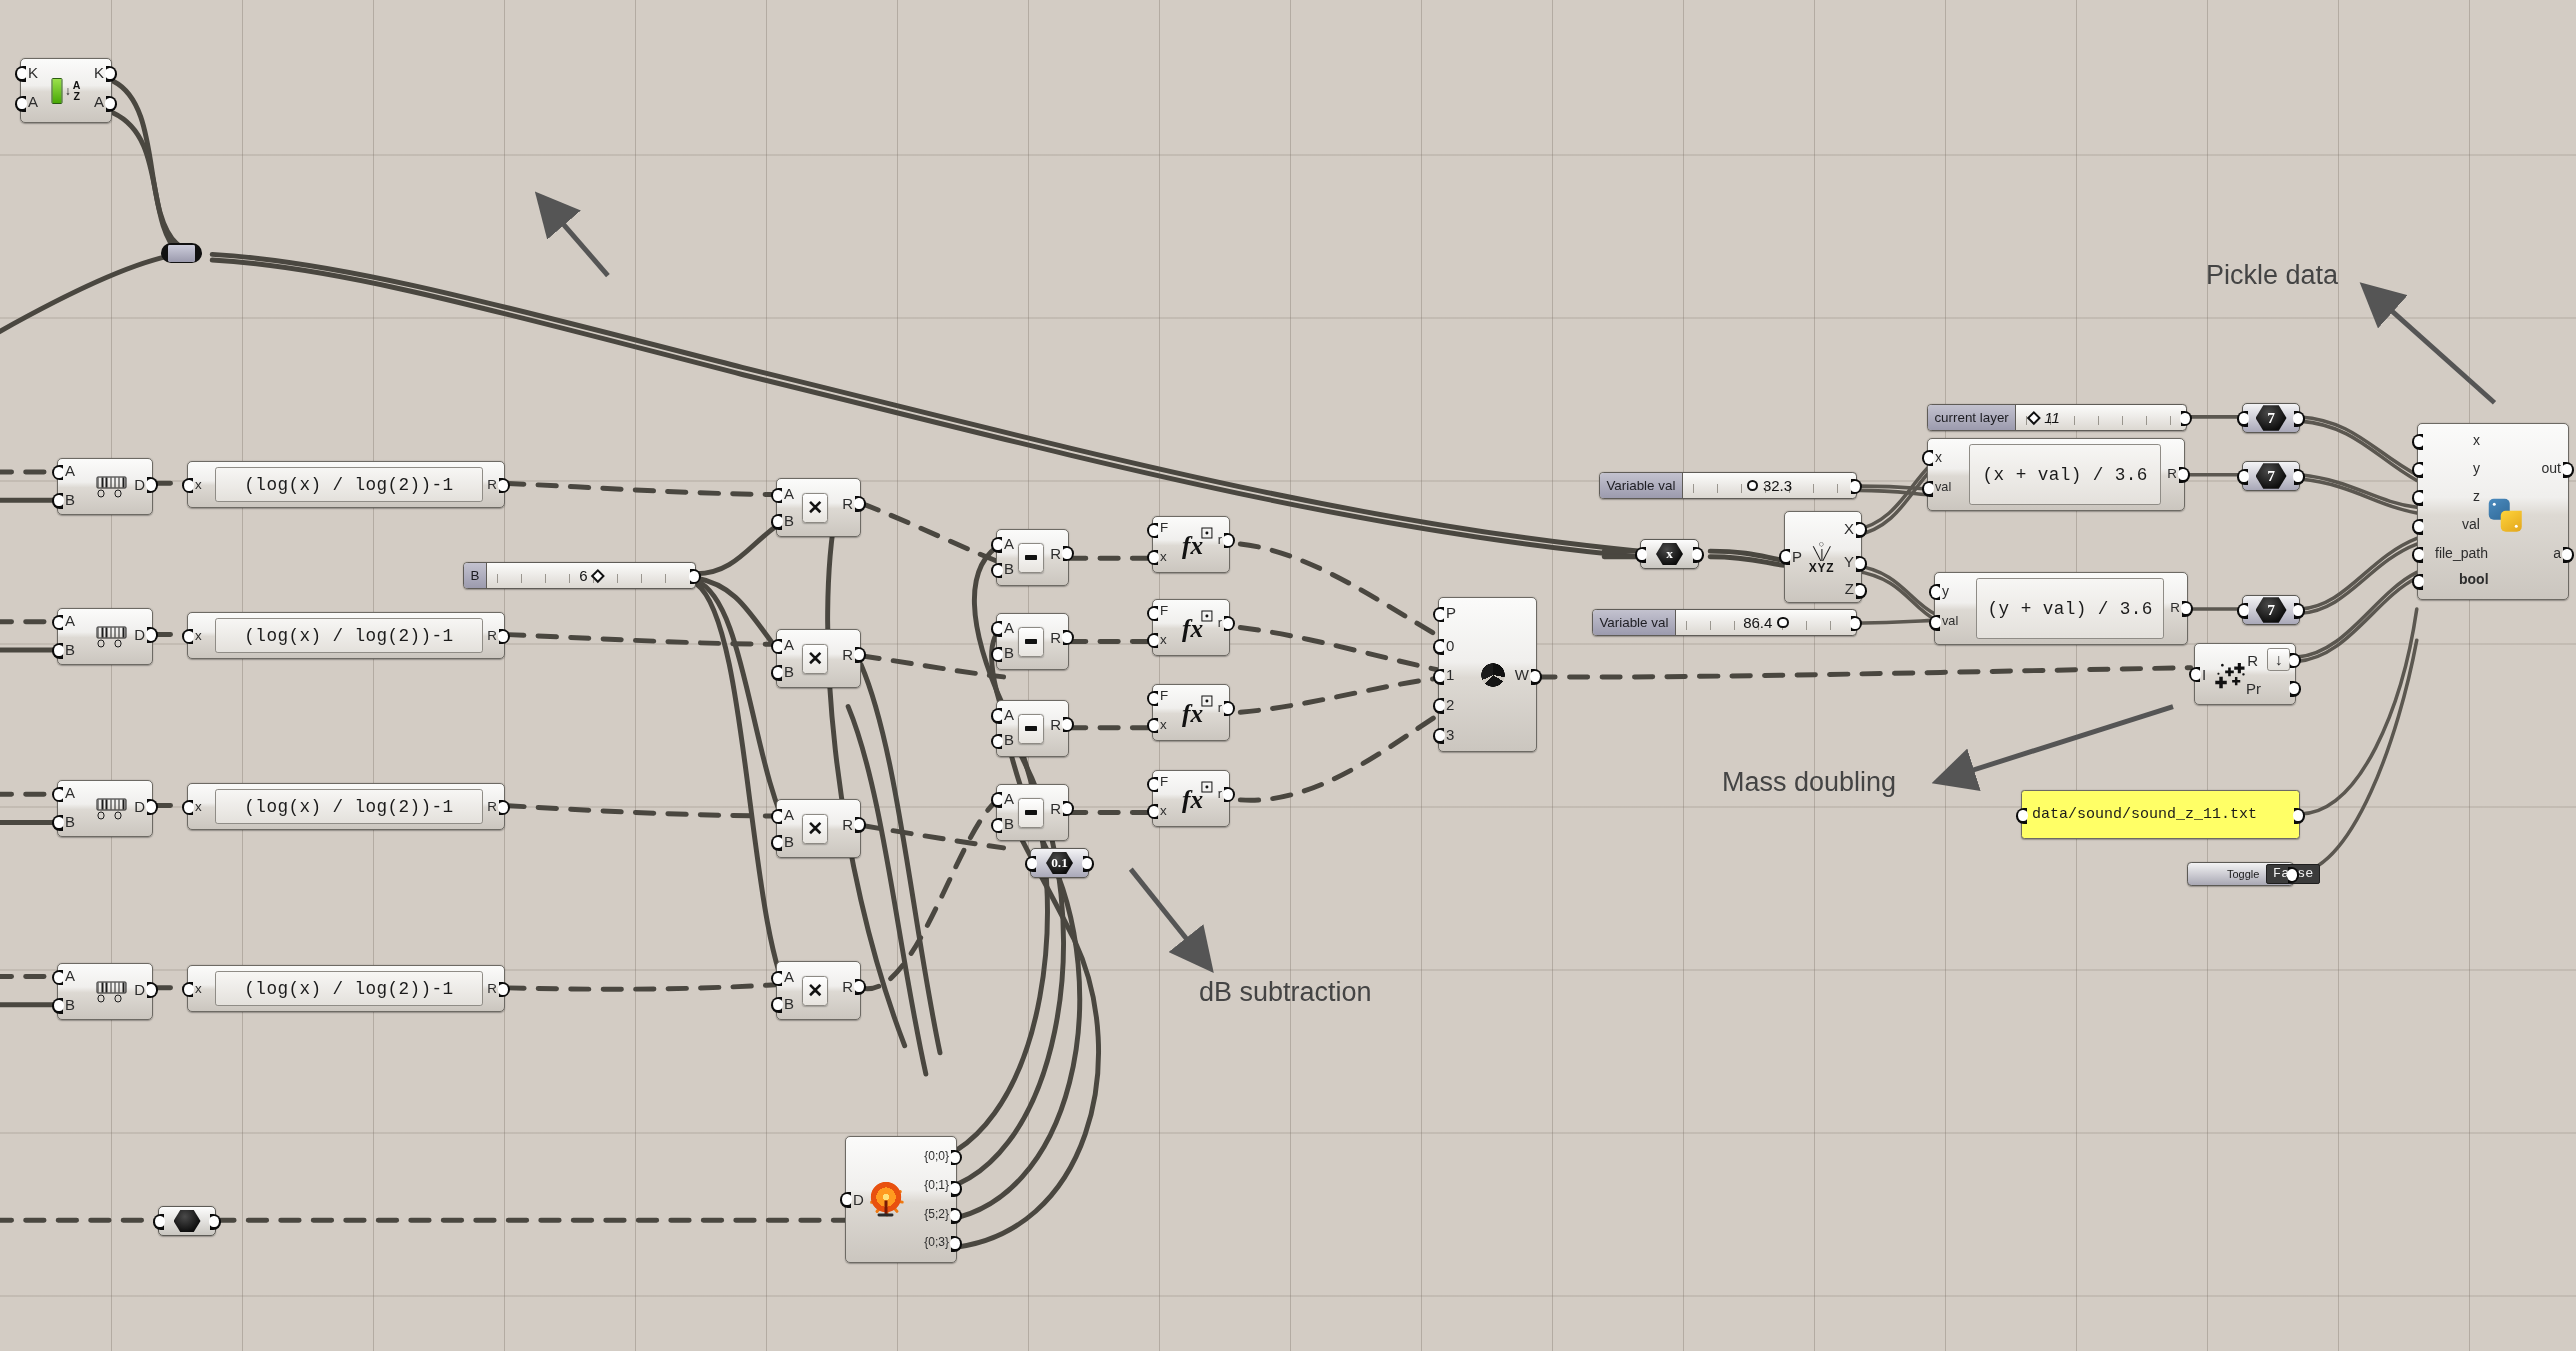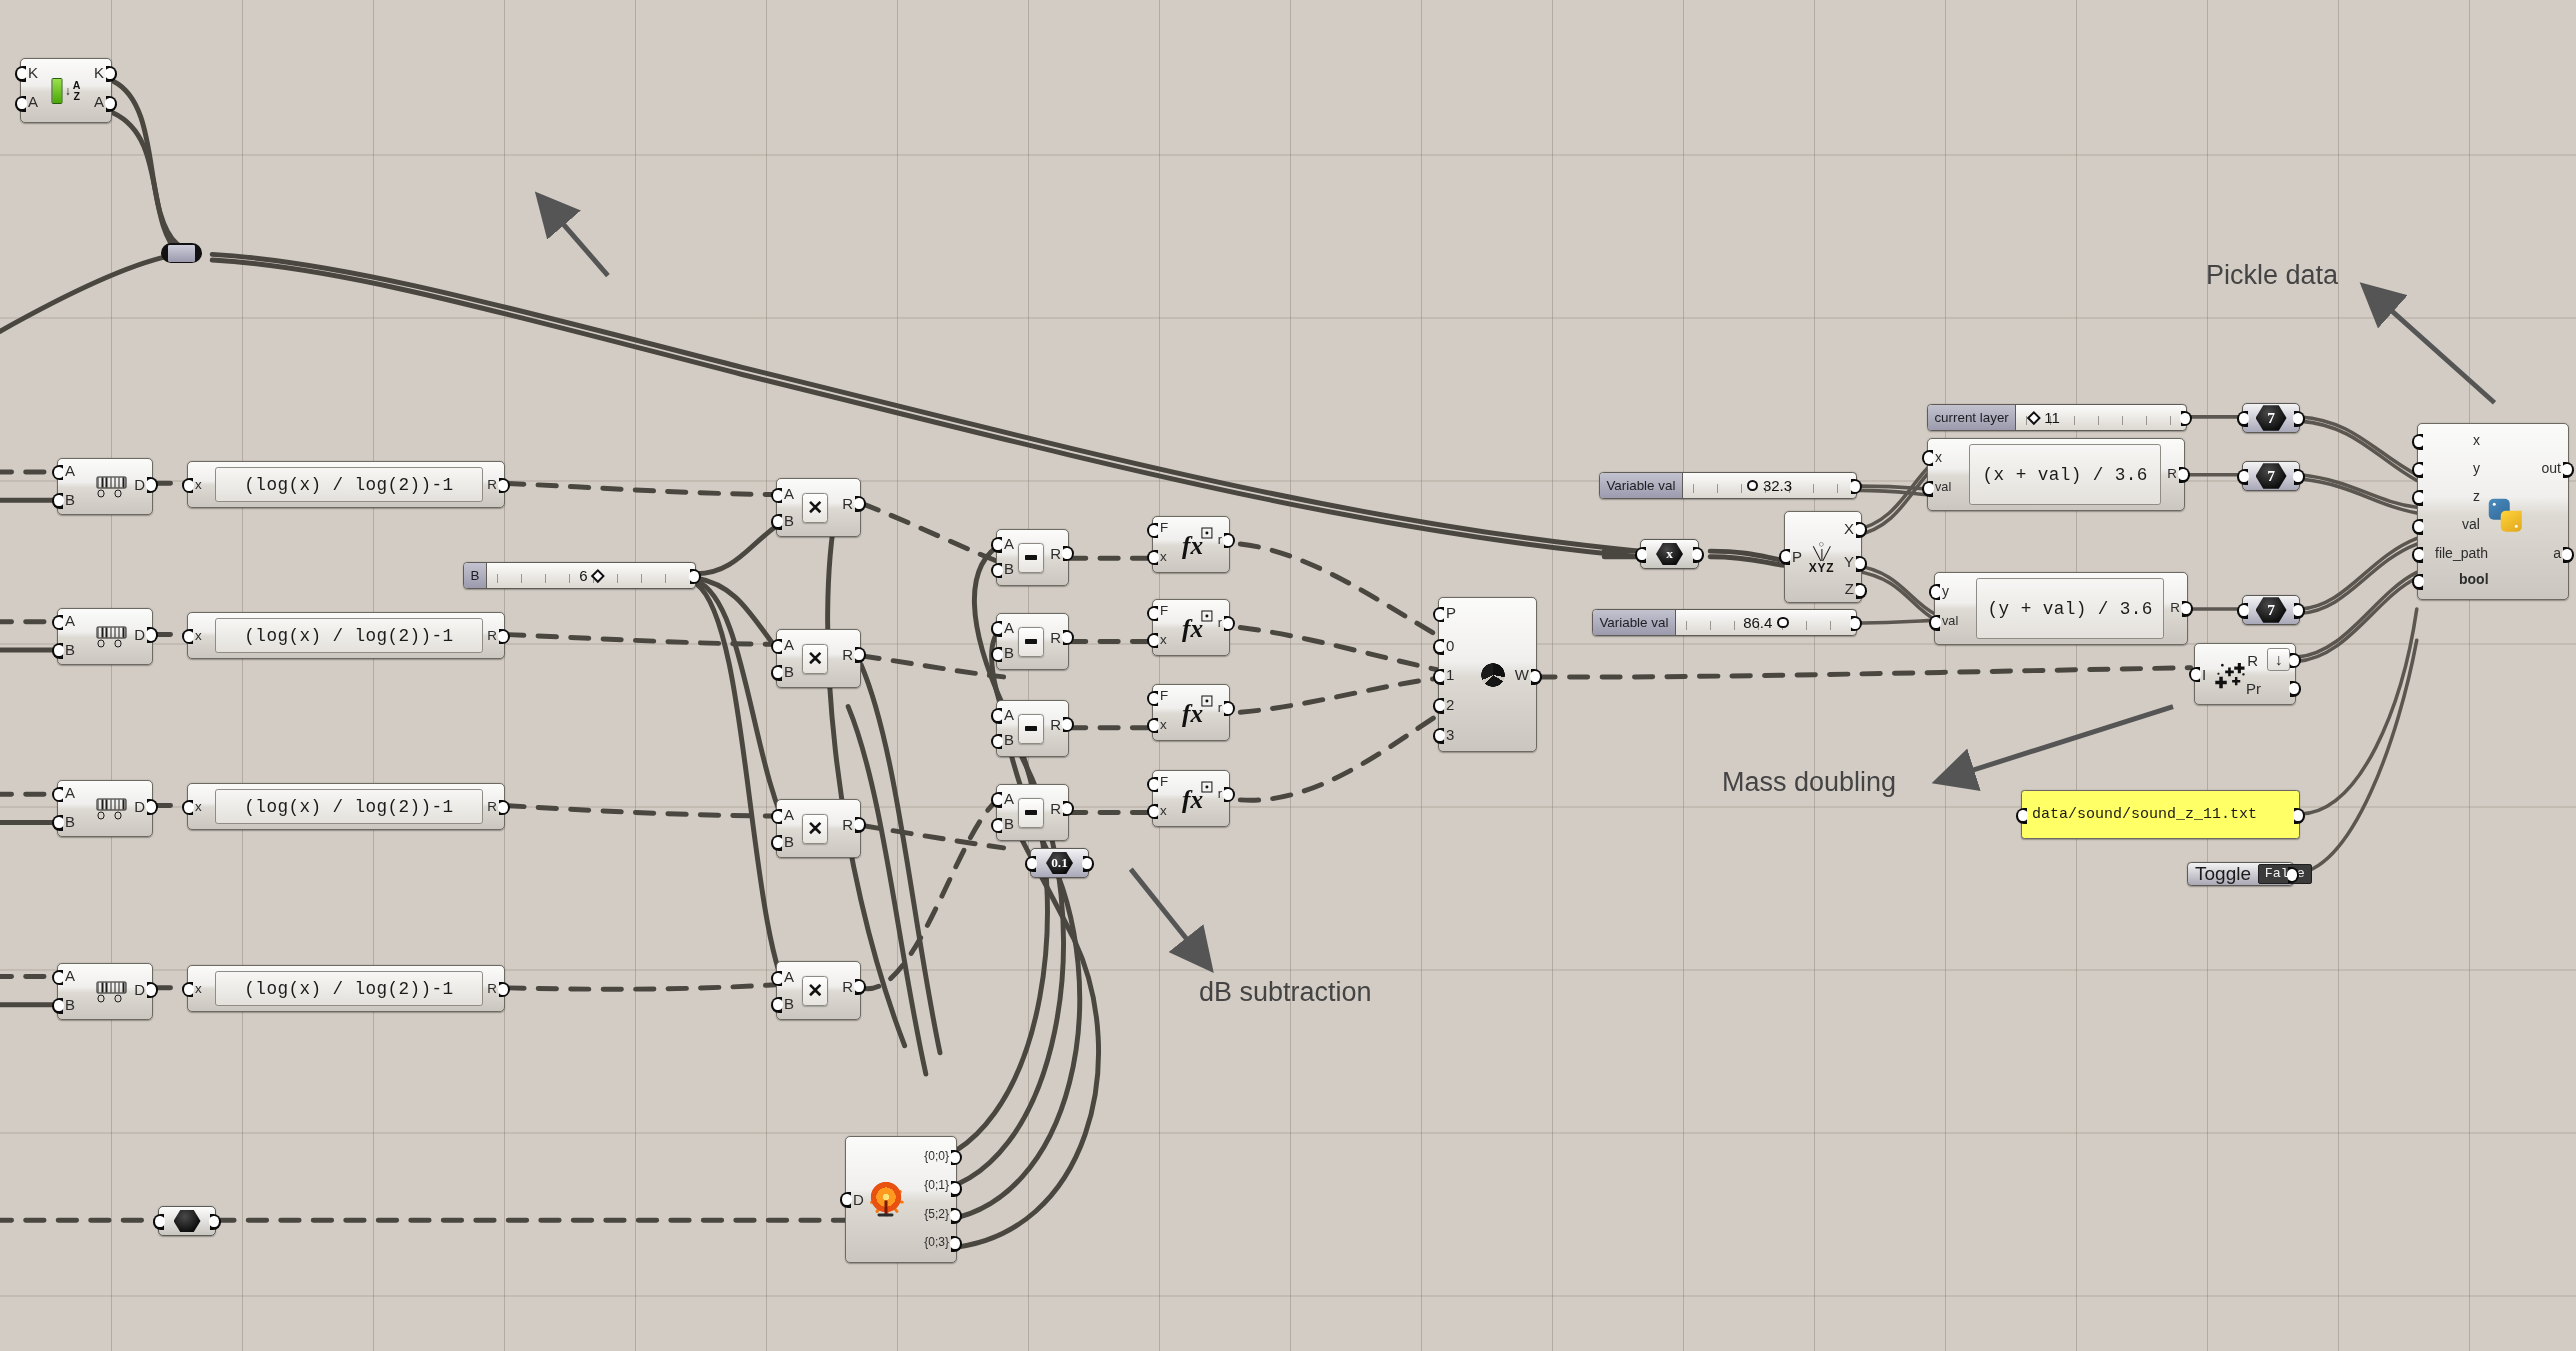--- a/index.html
+++ b/index.html
@@ -121,21 +121,21 @@
     z-index:6;
   }
   
   .toggle{
     position:absolute;box-sizing:border-box;height:24px;
     border:0.7px solid #5c5a55;border-radius:4.2px;
     background:linear-gradient(to bottom,#f3f3f4,#a9a8b4);
     box-shadow:0 0.7px 1.4px rgba(0,0,0,.3);
     display:flex;align-items:center;z-index:6;
   }
-  .toggle .tlbl{padding:0 7px;font-size:19px;color:#1b1b1b;}
+  .toggle .tlbl{padding:0 7px;font-size:11px;color:#1b1b1b;margin-left:32px;}
   .toggle .tval{
     height:18.4px;margin-right:2.1px;padding:0 5.7px;
     background:#3b3b3b;border:0.7px solid #1e1e1e;border-radius:2.1px;
     color:#f2f2f2;font-size:13.4px;display:flex;align-items:center;
     font-family:"Liberation Mono",monospace;
   }
   
   .relay{
     position:absolute;box-sizing:border-box;
     width:41px;height:20px;border-radius:10px;
@@ -750,21 +750,21 @@
           <i class="circ"></i>
         </div>
     </div>
     <div class="pin out" style="top:5.7px;"></div>
   </div>
 
   <div class="slider" style="left:1927px;top:404px;width:260px;">
     <div class="sname">current layer</div>
     <div class="strack">
       <div class="ticks"></div>
-      <div class="sval" style="margin-right:113px;">
+      <div class="sval" style="margin-right:113px;font-style:italic;">
           <i class="diamond hollow"></i>
           <span>11</span>
         </div>
     </div>
     <div class="pin out" style="top:5.7px;"></div>
   </div>
 
   <div class="node expr" style="left:1927px;top:438px;width:258px;height:73px;">
     <div class="nd-body">
       <div class="pin in" style="top:11.3px;"></div>

